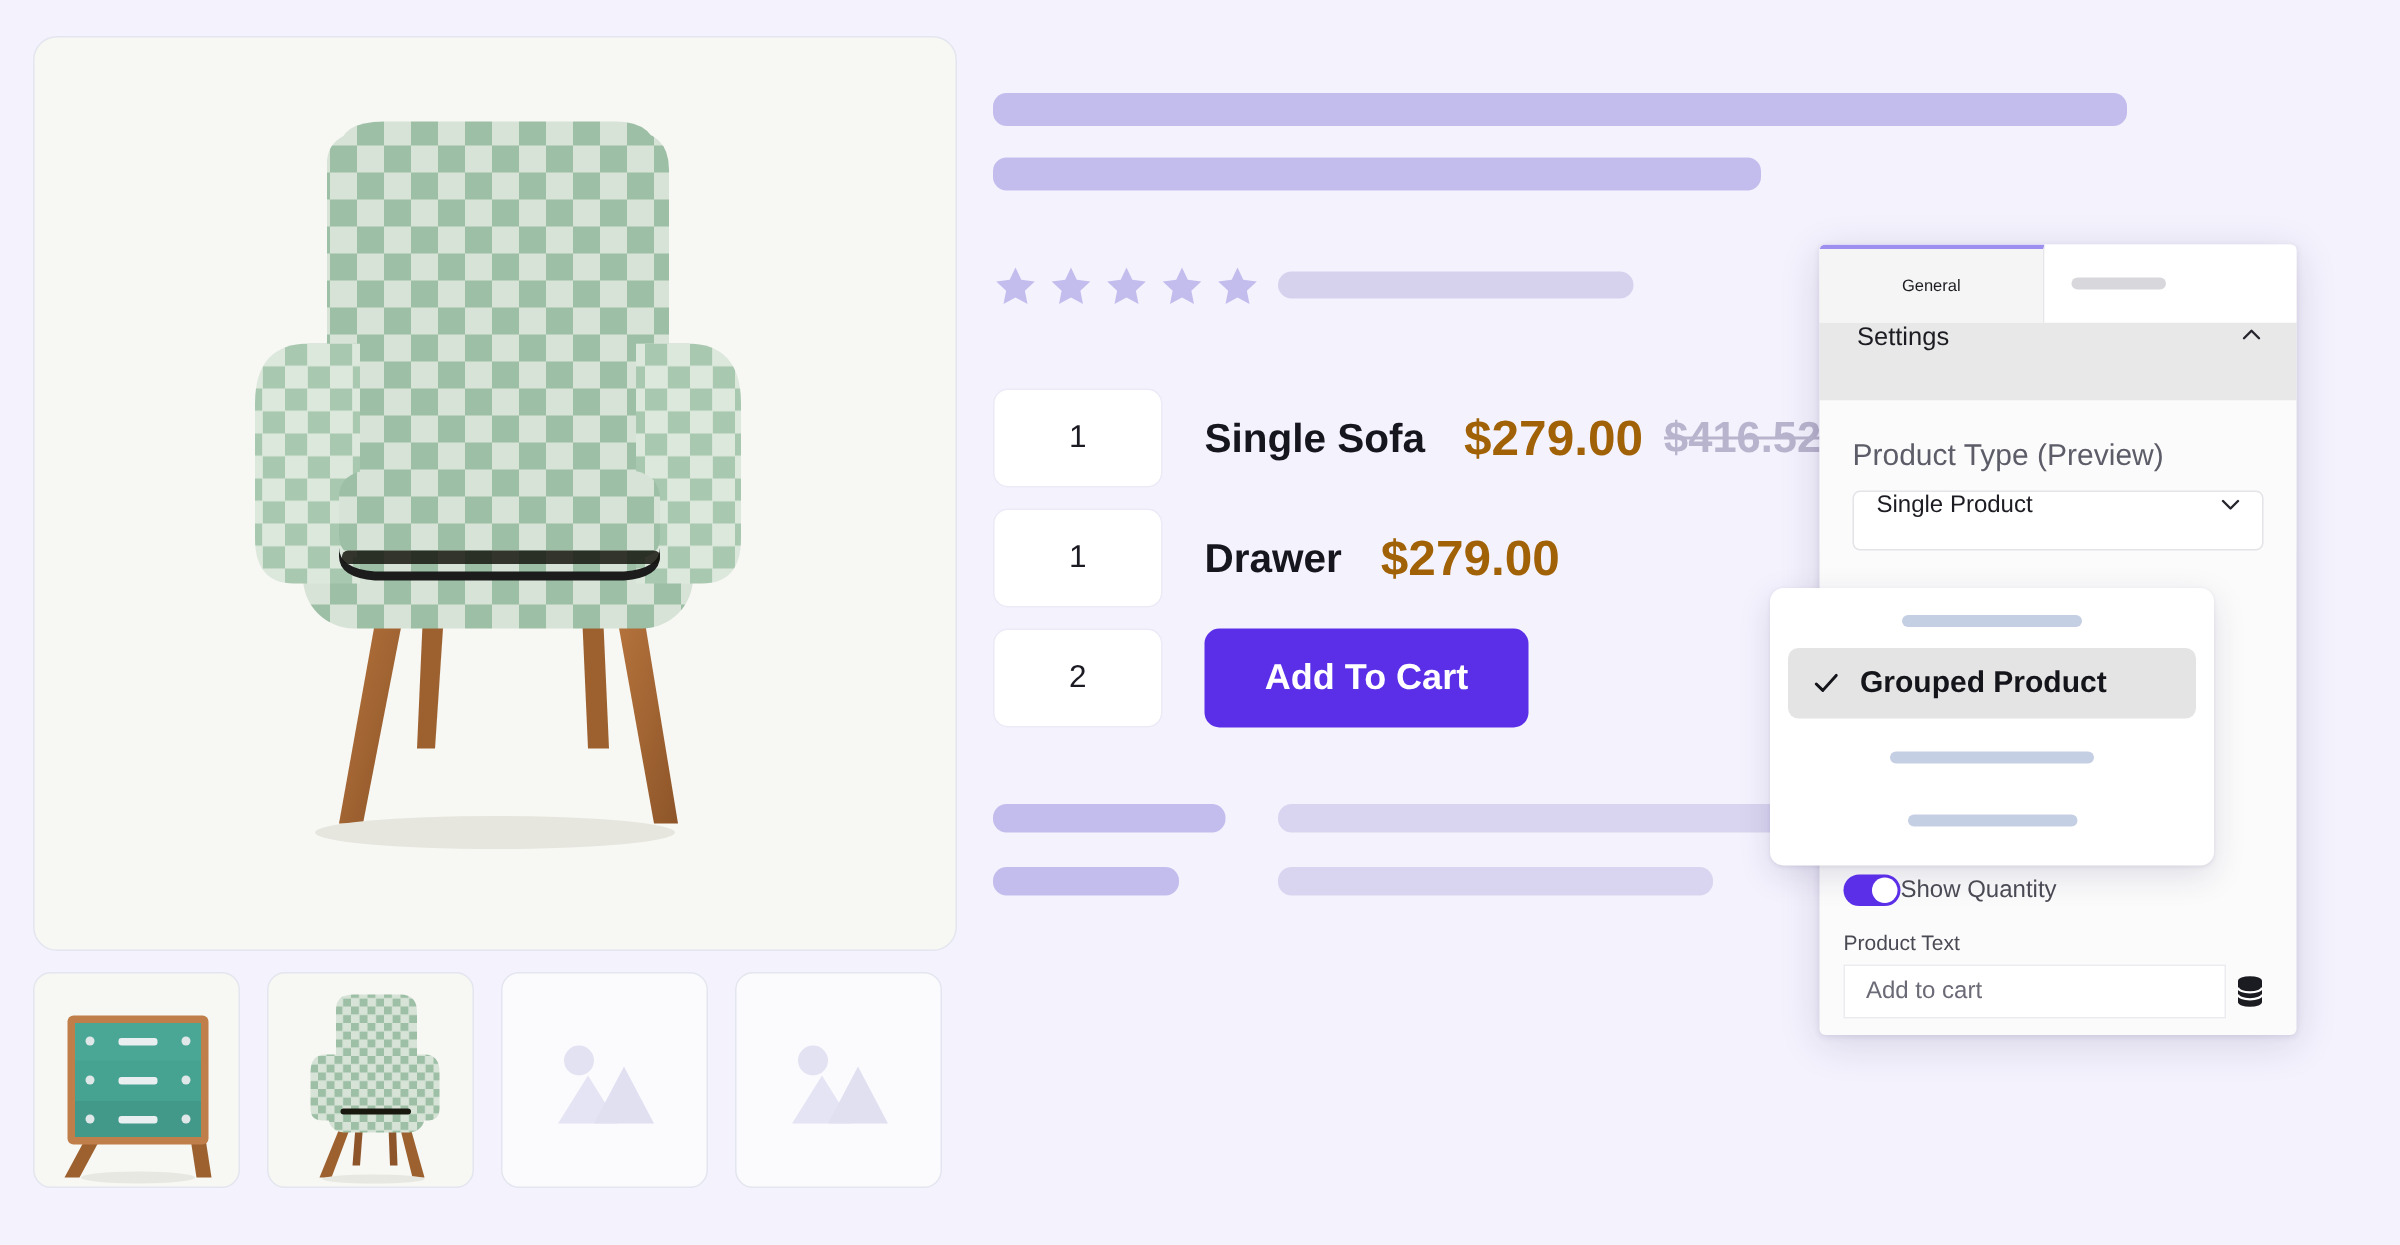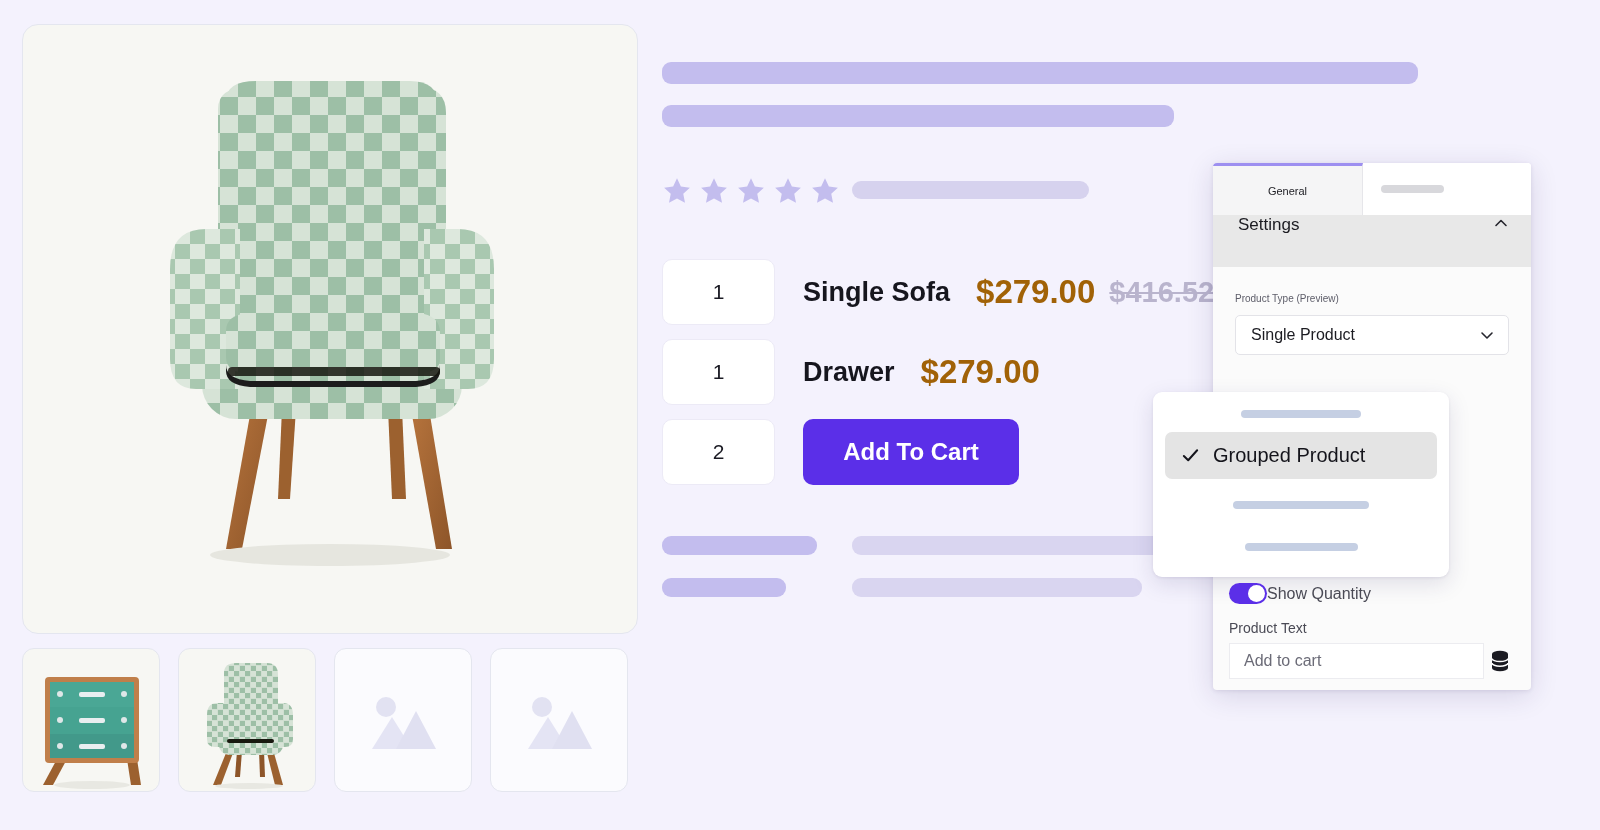--- a/index.html
+++ b/index.html
@@ -111,25 +111,25 @@
   }
   .tab2 .bar { width: 63px; height: 8px; border-radius: 4px; background: #d8d8dc; }
 
   .sect-head {
     height: 52px; background: #e8e8e8;
     display: flex; justify-content: space-between;
     padding: 0 22px 0 25px;
     font-size: 17px; color: #1c1c22;
   }
   .panel-body { padding: 26px 22px 0 22px; background: #fbfbfb; }
-  .field-label { font-size: 10px; color: #5d5d69; margin-bottom: 11px; }
+  .field-label { font-size: 20px; color: #5d5d69; margin-bottom: 11px; }
   .select {
     height: 40px; background: #ffffff;
     border: 1px solid #e3e3e8; border-radius: 5px;
-    display: flex; align-items: center; justify-content: space-between;
+    display: flex; justify-content: space-between;
     padding: 0 13px 0 15px;
     font-size: 16px; color: #1c1c22;
   }
 
   .toggle-row { position: absolute; left: 1229px; top: 583px; display: flex; align-items: center; }
   .toggle {
     width: 38px; height: 21px; border-radius: 11px;
     background: #5b2fe8; position: relative;
   }
   .toggle .knob {
@@ -144,26 +144,27 @@
     position: absolute; left: 1229px; top: 643px;
     width: 255px; height: 36px;
     background: #ffffff; border: 1px solid #ececf0;
     display: flex; align-items: center; padding-left: 14px;
     font-size: 16px; color: #6b6b77;
   }
   .db-icon { position: absolute; left: 1490px; top: 650px; }
 
   
   .dropdown {
-    position: absolute; left: 1153px; top: 392px;
+    position: absolute; left: 1180px; top: 392px;
     width: 296px; height: 185px;
     background: #ffffff;
     border-radius: 9px;
     box-shadow: 0 7px 22px rgba(40,30,90,.13), 0 1px 3px rgba(40,30,90,.09);
     padding: 11px 12px;
+    font-weight: bold;
   }
   .dd-sk { height: 8px; border-radius: 4px; background: #c5cfe3; margin: 0 auto; }
   .dd-item {
     height: 47px; border-radius: 7px; background: #e4e4e4;
     display: flex; align-items: center; padding-left: 16px; gap: 13px;
     font-size: 20px; color: #14141b;
   }
   .check { width: 19px; height: 19px; display: block; }
 </style>
 </head>

